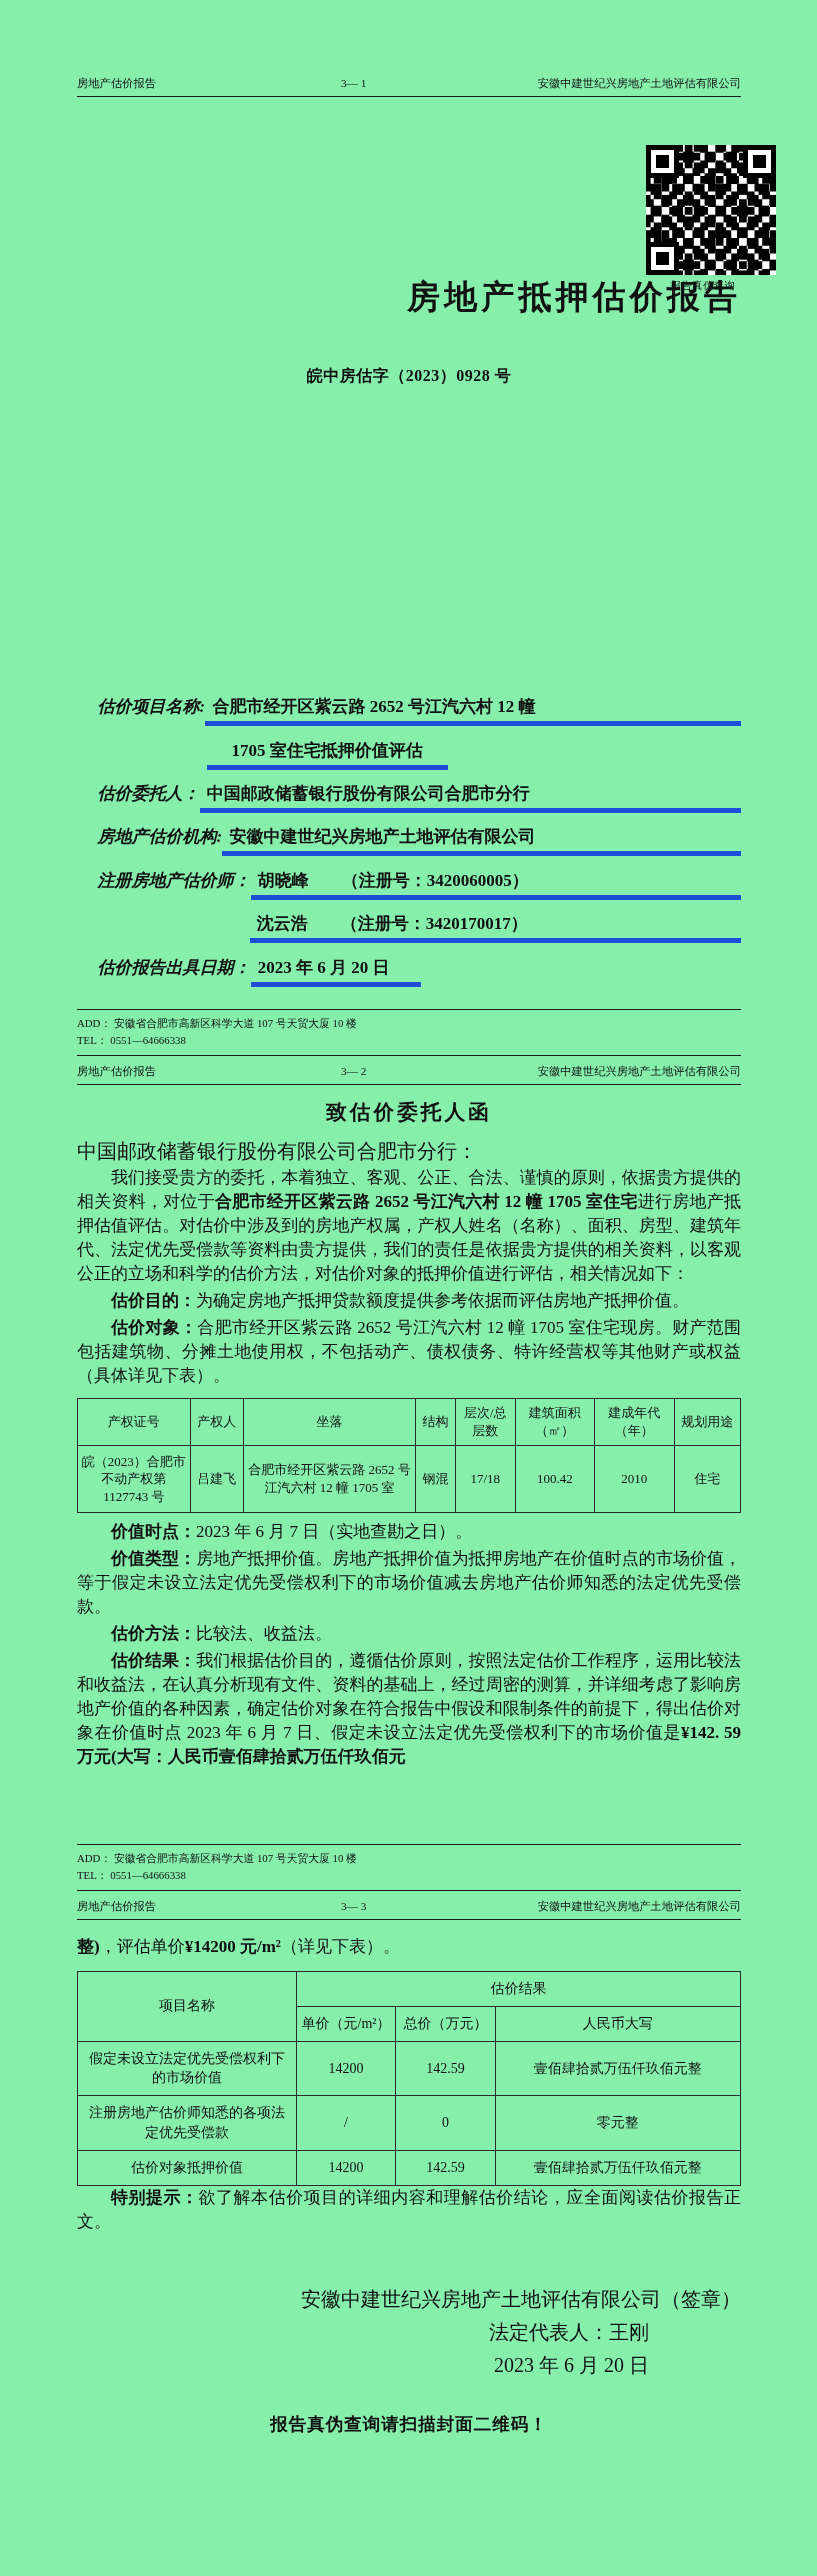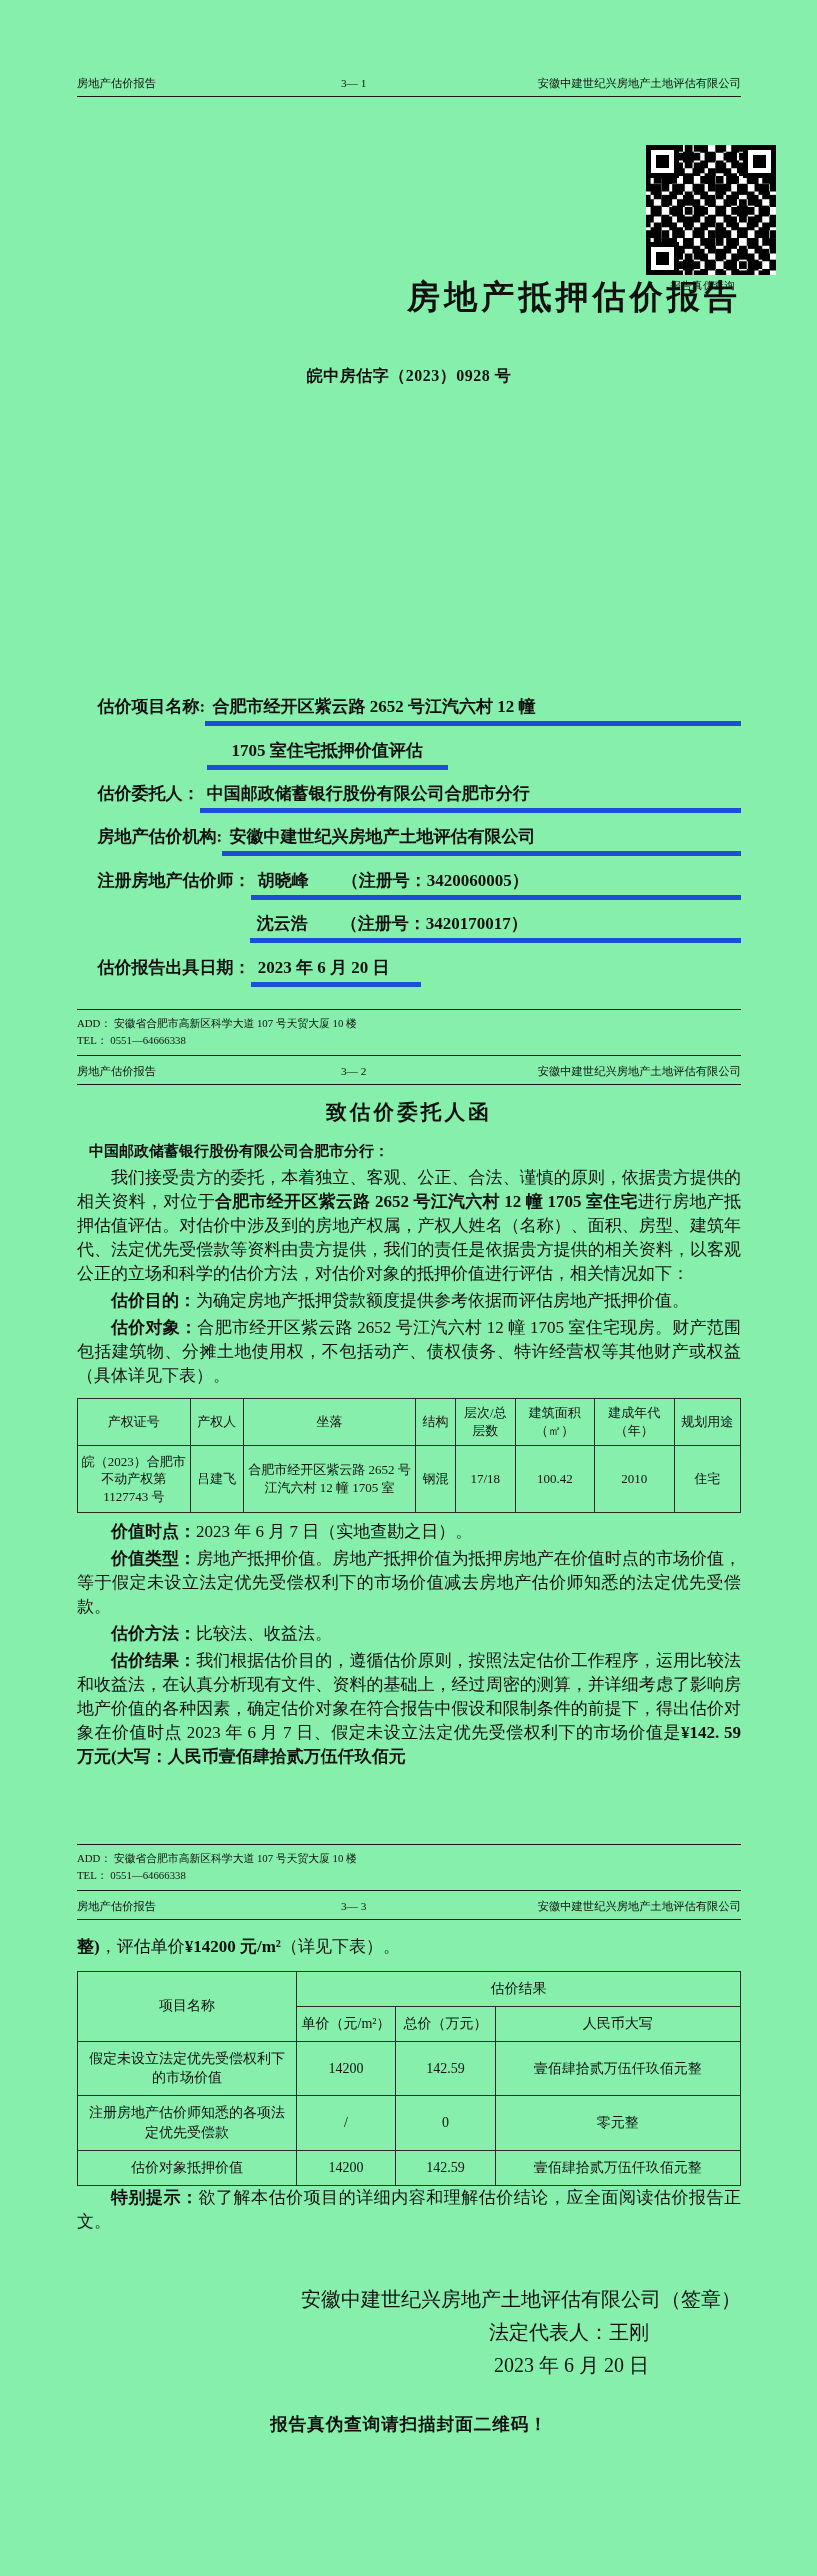--- a/index.html
+++ b/index.html
@@ -53,31 +53,31 @@
   .qr-caption { margin-top:4.1px; font-size:10.3px; letter-spacing:0.5px; }
 
   .p1-title {
     margin-top:181px; text-align:right;
     font-size:33px; font-weight:bold; letter-spacing:4.1px; line-height:1.2;
   }
   .p1-docno { margin-top:49px; text-align:center; font-size:16px; font-weight:bold; letter-spacing:0.5px; }
 
   .info-block { margin-top:307px; margin-left:20.6px; font-size:17px; font-weight:bold; }
   .info-row { display:flex; align-items:baseline; line-height:25px; margin-bottom:11.3px; }
-  .info-label { white-space:nowrap; }
+  .info-label { white-space:nowrap;font-style:italic; }
   .info-value { border-bottom:5px solid #1d4ed8; padding:0 8.2px 2.1px 7.2px; }
   .info-value.grow { flex:1; }
   .val-cont { margin-left:109px; padding:0 25px 2.1px; flex:0 0 auto; }
   .appr2 { margin-left:152px; }
   .val-date { padding-right:31px; }
   .spacer { display:inline-block; width:33px; }
 
   
   .section-title { margin-top:13.4px; text-align:center; font-size:20.6px; font-weight:bold; letter-spacing:3.1px; }
-  .salutation { margin-top:12.4px; font-size:15px; font-weight:bold; line-height:24px;margin-left:12px; }
+  .salutation { margin-top:12.4px; font-size:20px; font-weight:normal; line-height:24px; }
   .body-para { margin-top:3.1px; font-size:17px; line-height:24px; text-align:justify; text-indent:2em; }
   .b { font-weight:bold; }
   .emph { font-weight:bold; }
 
   
   table { width:100%; border-collapse:collapse; text-align:center; }
   th, td { border:1px solid #2b2b2b; vertical-align:middle; font-weight:normal; }
 
   .prop-table { margin:10.3px 0 6.2px; font-size:13px; line-height:17.5px; }
   .prop-table th { padding:5.2px 2.1px; }

